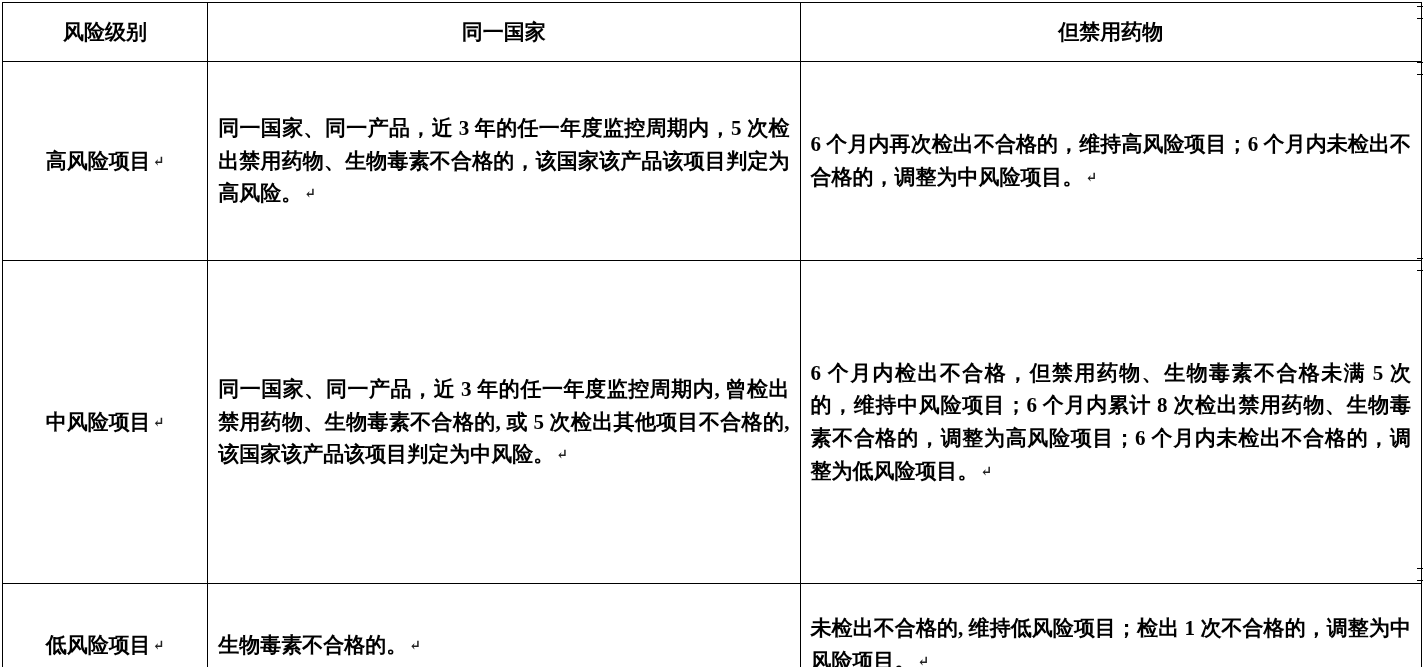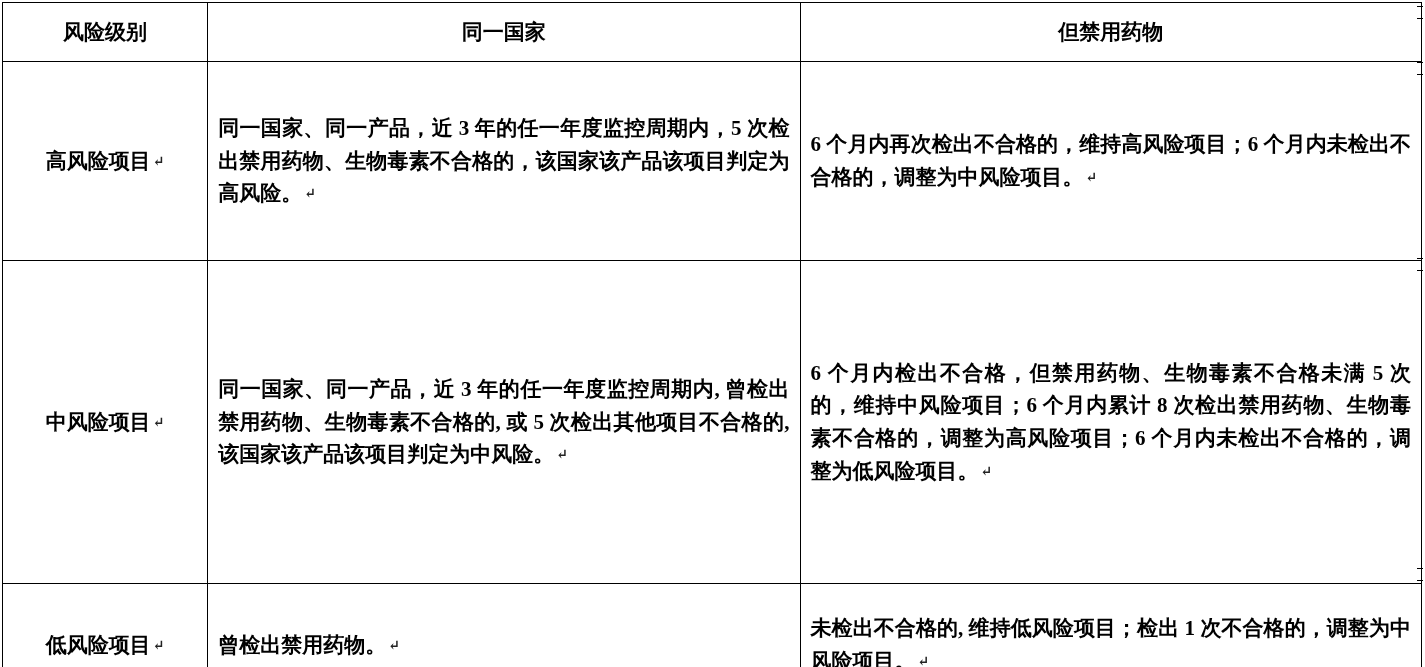--- a/index.html
+++ b/index.html
@@ -134,21 +134,21 @@
         </td>
         <td class="body-cell">
           <p><span>6 个月内检出不合格，但禁用药物、生物毒素不合格未满 5 次的，维持中风险项目；6 个月内累计 8 次检出禁用药物、生物毒素不合格的，调整为高风险项目；6 个月内未检出不合格的，调整为低风险项目。</span><span class="pilcrow">↵</span></p>
         </td>
       </tr>
       <tr class="row-low">
         <td class="level-cell">
           <span>低风险项目</span><span class="pilcrow">↵</span>
         </td>
         <td class="body-cell">
-          <p><span>曾检出禁用药物。</span><span class="pilcrow">↵</span></p>
+          <p><span>生物毒素不合格的。</span><span class="pilcrow">↵</span></p>
         </td>
         <td class="body-cell">
           <p><span>未检出不合格的, 维持低风险项目；检出 1 次不合格的，调整为中风险项目。</span><span class="pilcrow">↵</span></p>
         </td>
       </tr>
     </tbody>
   </table>
 </div>
 
 </body></html>

